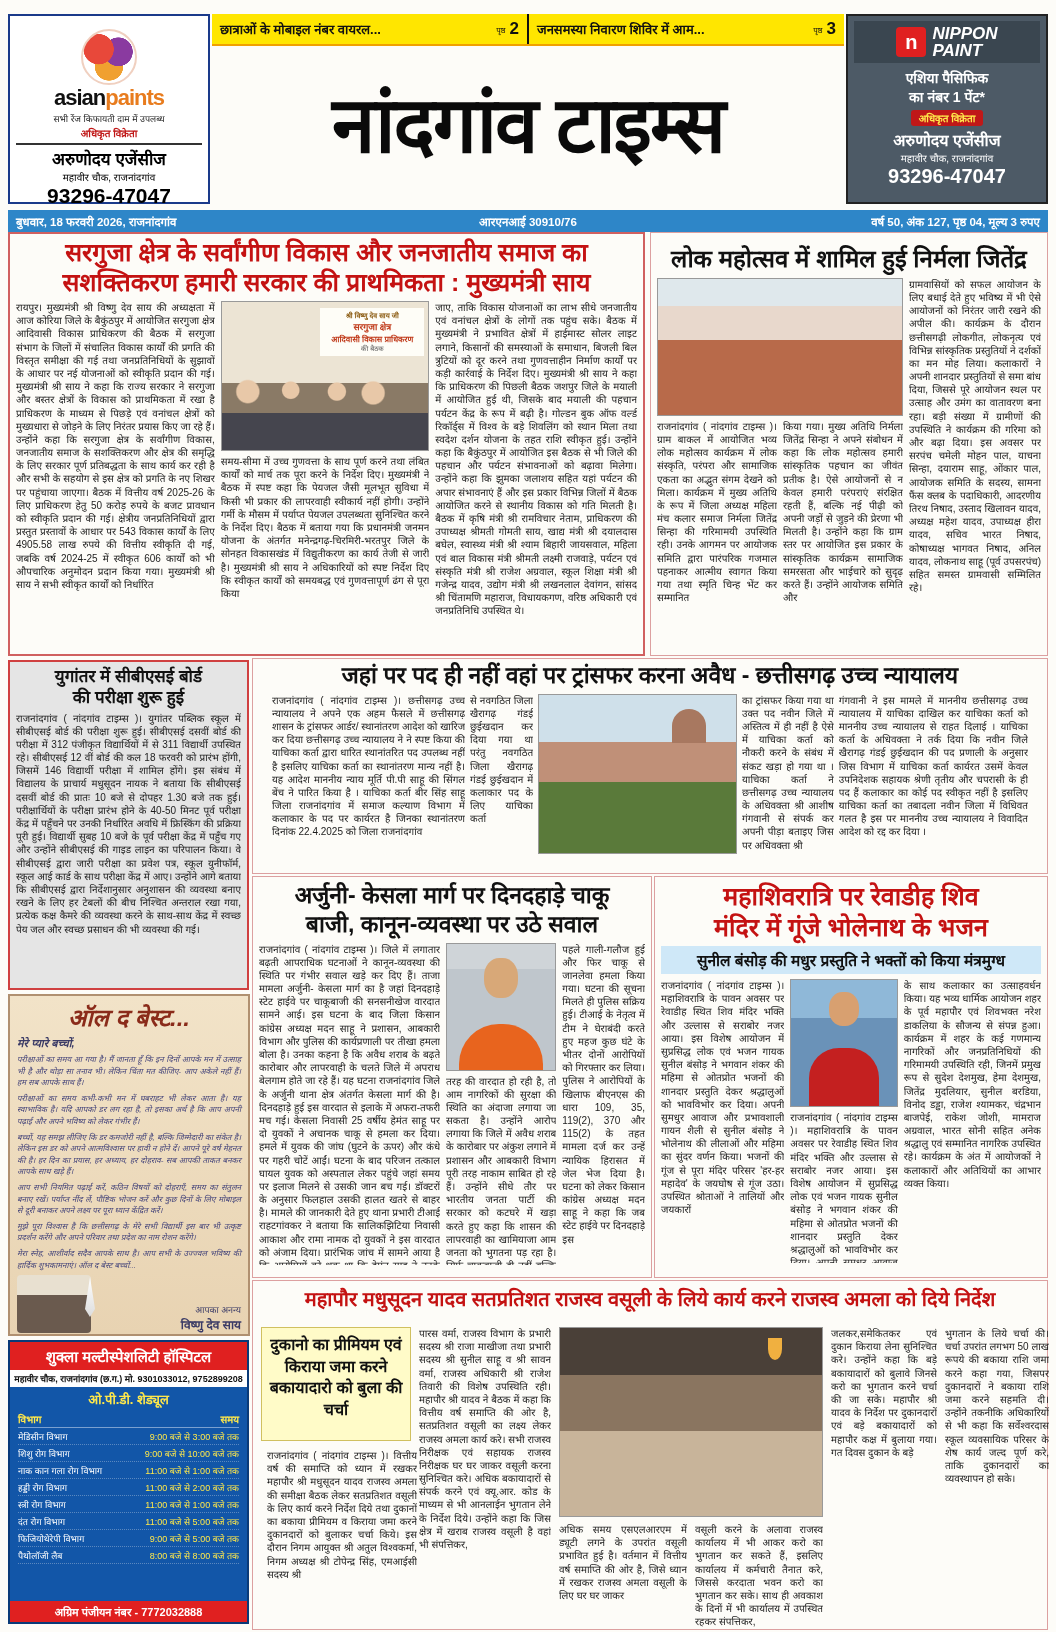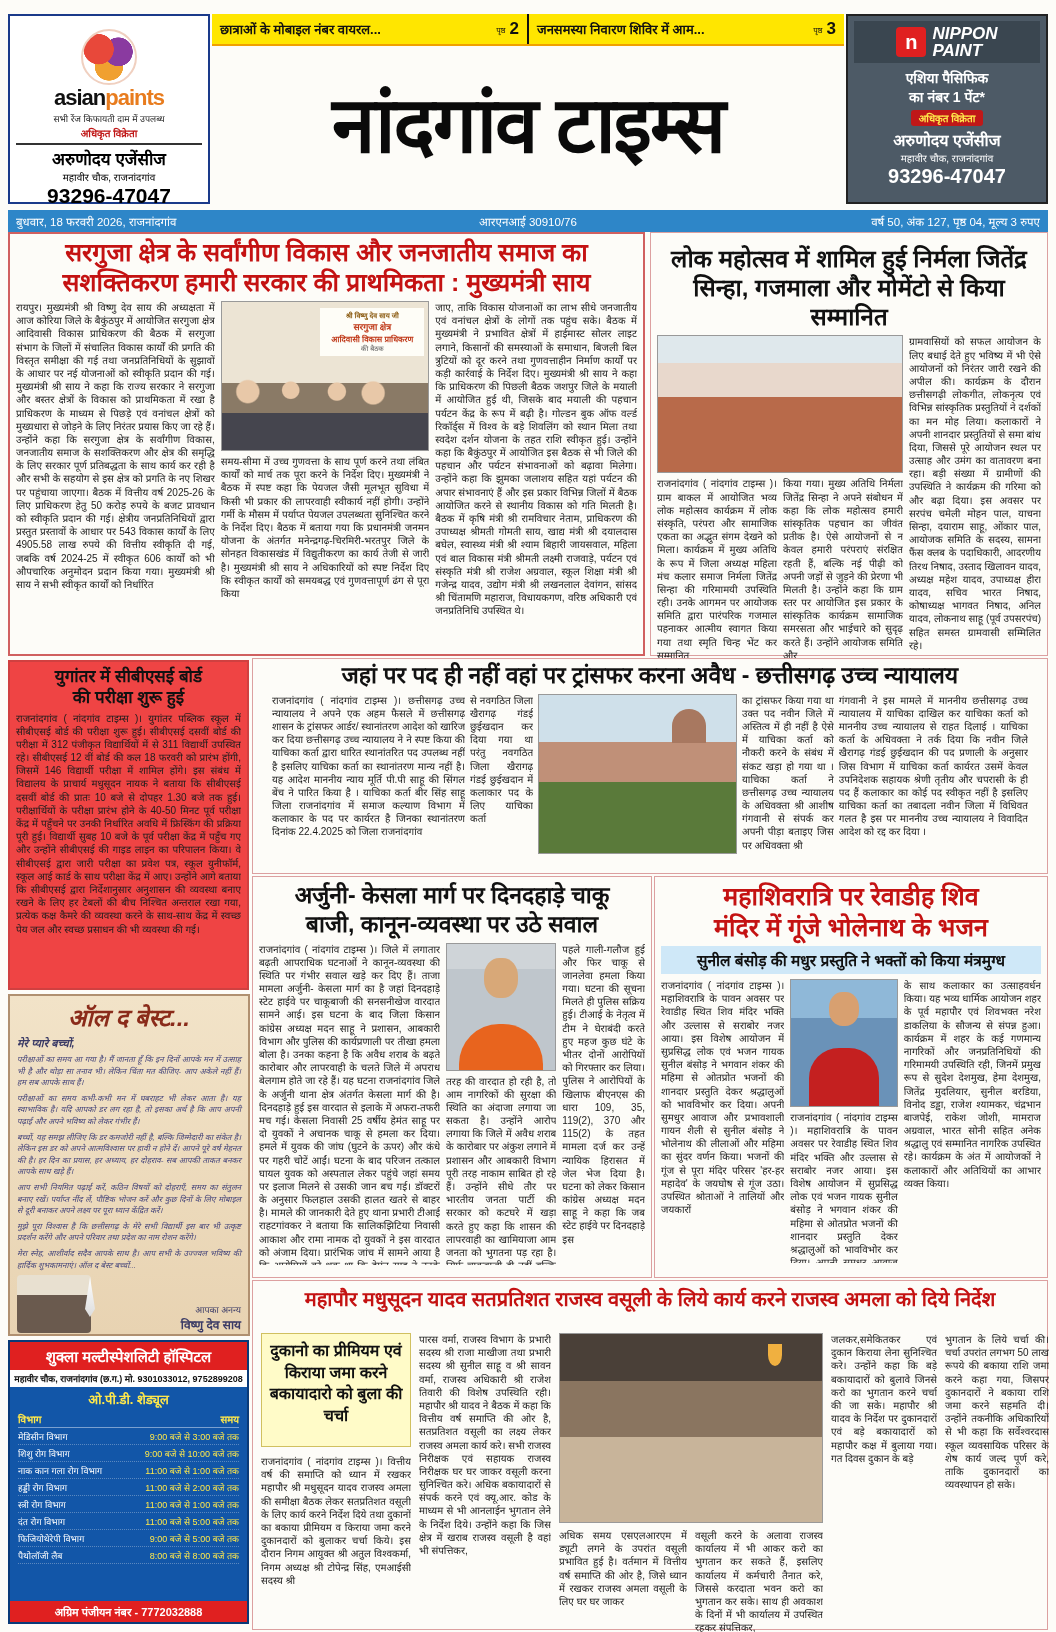--- a/index.html
+++ b/index.html
@@ -36,21 +36,21 @@
   .head-center { position:absolute; left:212px; top:14px; width:632px; height:190px; }
   .teaser { display:flex; height:32px; background:#ffe600; border-bottom:2px solid #f0a000; align-items:center; }
   .teaser-item { flex:1; display:flex; align-items:center; gap:4px; padding:0 8px; height:100%; }
   .teaser-item + .teaser-item { border-left:2px solid #111; }
   .t-text { font-size:13px; font-weight:bold; color:#111; flex:1; }
   .t-pg { font-size:8px; color:#111; }
   .t-num { font-size:17px; font-weight:bold; color:#111; }
   .masthead { height:152px; display:flex; align-items:center; justify-content:center; }
   .masthead-title { font-size:78px; font-weight:bold; color:#0a0a0a; letter-spacing:-2px; white-space:nowrap; }
 
-  .dateline { position:absolute; left:8px; top:210px; width:1040px; height:22px; background:#2e86c8; color:#fff; display:flex; align-items:center; font-size:11.5px; font-weight:normal; }
+  .dateline { position:absolute; left:8px; top:210px; width:1040px; height:22px; background:#2e86c8; color:#fff; display:flex; align-items:center; font-size:11.5px; font-weight:bold; }
   .dl-l { flex:1.2; padding-left:8px; } .dl-c { flex:1; text-align:center; } .dl-r { flex:1.2; text-align:right; padding-right:8px; }
 
   
   .art { position:absolute; background:#fdfcf8; border:1px solid #dca0a0; }
   .col { font-size:10px; line-height:1.32; text-align:justify; color:#1c1c1c; overflow:hidden; }
   .hl-red { color:#c41212; font-weight:bold; text-align:center; }
   .hl-black { color:#111; font-weight:bold; text-align:center; }
 
   
   .lead { left:8px; top:232px; width:637px; height:424px; border:2px solid #d06060; padding:4px 6px; }
@@ -78,21 +78,21 @@
   .lok-body { display:flex; gap:6px; margin-top:4px; height:344px; }
   .lok-left { width:246px; display:flex; flex-direction:column; gap:4px; }
   .ph-crowd { height:138px; border:1px solid #999;
      background:linear-gradient(180deg,#dfe8ec 0 20%, #e8d8cc 20% 45%, #b86a4a 45% 100%),
                 radial-gradient(circle at 20% 55%, #d06a8a 0 8%, transparent 9%); }
   .lok-cols { display:flex; gap:6px; flex:1; }
   .lok-c { width:120px; }
   .lok-c3 { width:140px; }
 
   
-  .cbse { left:8px; top:660px; width:241px; height:330px; background:#ef4444; border:2px solid #d04040; padding:4px 6px; }
+  .cbse { left:8px; top:660px; width:241px; height:330px; background:#e5e5e5; border:2px solid #d04040; padding:4px 6px; }
   .cbse-hl { font-size:17px; line-height:1.25; }
   .cbse-body { margin-top:3px; height:266px; }
 
   
   .atb { left:8px; top:994px; width:242px; height:342px; border:2px solid #b09070; background:linear-gradient(180deg,#f2e3c8,#e8d3b2); padding:4px 7px; }
   .atb-title { font-size:24px; font-weight:bold; font-style:italic; color:#8a2b1a; text-align:center; }
   .atb-sal { font-size:11px; font-weight:bold; color:#3b3b66; font-style:italic; margin-top:2px; }
   .atb-p { font-size:8px; line-height:1.45; color:#44447a; font-style:italic; text-align:justify; margin-top:4px; }
   .atb-bottom { display:flex; align-items:flex-end; gap:6px; margin-top:4px; }
   .ph-cm { width:74px; height:58px; border-radius:4px;
@@ -141,23 +141,23 @@
   .shiv-c1 { width:124px; }
   .shiv-mid { width:108px; display:flex; flex-direction:column; gap:4px; }
   .ph-singer { height:128px; border:1px solid #999; background:linear-gradient(180deg,#8fb8d8 0 30%, #6a92b8 30% 100%); position:relative; }
   .ph-singer .head { position:absolute; left:50%; top:12px; transform:translateX(-50%); width:30px; height:34px; border-radius:45%; background:#d8a070; }
   .ph-singer .scarf { position:absolute; left:50%; bottom:0; transform:translateX(-50%); width:70px; height:58px; border-radius:30px 30px 0 0; background:#c42020; }
   .shiv-c2 { width:138px; }
 
   
   .mayor { left:252px; top:1280px; width:796px; height:350px; padding:4px 6px; }
   .mayor-hl { font-size:20px; white-space:nowrap; overflow:hidden; }
-  .mayor-body { position:relative; margin-top:15px; height:306px; }
+  .mayor-body { position:relative; margin-top:9px; height:306px; }
   .m-box { position:absolute; left:2px; top:6px; width:150px; height:114px; background:#fffbc8; border:1px solid #d0c060; color:#111; font-weight:bold; font-size:16px; line-height:1.35; text-align:center; padding:6px 4px; }
-  .m-c1 { position:absolute; left:2px; top:128px; width:150px; bottom:0; }
+  .m-c1 { position:absolute; left:8px; top:128px; width:150px; bottom:0; }
   .m-c2 { position:absolute; left:160px; top:6px; width:132px; bottom:0; }
   .ph-meet2 { position:absolute; left:300px; top:6px; width:264px; height:190px; border:1px solid #999;
      background:linear-gradient(180deg,#4a4038 0 25%, #8a7560 25% 55%, #c8b49a 55% 100%); position:absolute; }
   .ph-meet2 .lamp { position:absolute; right:40px; top:10px; width:14px; height:22px; border-radius:0 0 50% 50%; background:#f0b040; }
   .m-c3a { position:absolute; left:300px; top:202px; width:128px; bottom:0; }
   .m-c3b { position:absolute; left:436px; top:202px; width:128px; bottom:0; }
   .m-c4 { position:absolute; left:572px; top:6px; width:106px; bottom:0; }
   .m-c5 { position:absolute; left:686px; top:6px; width:104px; bottom:0; }
 </style>
 </head>
@@ -231,21 +231,20 @@
         </div>
         <div class="col" style="flex:1;">समय-सीमा में उच्च गुणवत्ता के साथ पूर्ण करने तथा लंबित कार्यों को मार्च तक पूरा करने के निर्देश दिए। मुख्यमंत्री ने बैठक में स्पष्ट कहा कि पेयजल जैसी मूलभूत सुविधा में किसी भी प्रकार की लापरवाही स्वीकार्य नहीं होगी। उन्होंने गर्मी के मौसम में पर्याप्त पेयजल उपलब्धता सुनिश्चित करने के निर्देश दिए। बैठक में बताया गया कि प्रधानमंत्री जनमन योजना के अंतर्गत मनेन्द्रगढ़-चिरमिरी-भरतपुर जिले के सोनहत विकासखंड में विद्युतीकरण का कार्य तेजी से जारी है। मुख्यमंत्री श्री साय ने अधिकारियों को स्पष्ट निर्देश दिए कि स्वीकृत कार्यों को समयबद्ध एवं गुणवत्तापूर्ण ढंग से पूरा किया</div>
       </div>
       <div class="col lead-c3">जाए, ताकि विकास योजनाओं का लाभ सीधे जनजातीय एवं वनांचल क्षेत्रों के लोगों तक पहुंच सके। बैठक में मुख्यमंत्री ने प्रभावित क्षेत्रों में हाईमास्ट सोलर लाइट लगाने, किसानों की समस्याओं के समाधान, बिजली बिल त्रुटियों को दूर करने तथा गुणवत्ताहीन निर्माण कार्यों पर कड़ी कार्रवाई के निर्देश दिए। मुख्यमंत्री श्री साय ने कहा कि प्राधिकरण की पिछली बैठक जशपुर जिले के मयाली में आयोजित हुई थी, जिसके बाद मयाली की पहचान पर्यटन केंद्र के रूप में बढ़ी है। गोल्डन बुक ऑफ वर्ल्ड रिकॉर्ड्स में विश्व के बड़े शिवलिंग को स्थान मिला तथा स्वदेश दर्शन योजना के तहत राशि स्वीकृत हुई। उन्होंने कहा कि बैकुंठपुर में आयोजित इस बैठक से भी जिले की पहचान और पर्यटन संभावनाओं को बढ़ावा मिलेगा। उन्होंने कहा कि झुमका जलाशय सहित यहां पर्यटन की अपार संभावनाएं हैं और इस प्रकार विभिन्न जिलों में बैठक आयोजित करने से स्थानीय विकास को गति मिलती है। बैठक में कृषि मंत्री श्री रामविचार नेताम, प्राधिकरण की उपाध्यक्ष श्रीमती गोमती साय, खाद्य मंत्री श्री दयालदास बघेल, स्वास्थ्य मंत्री श्री श्याम बिहारी जायसवाल, महिला एवं बाल विकास मंत्री श्रीमती लक्ष्मी राजवाड़े, पर्यटन एवं संस्कृति मंत्री श्री राजेश अग्रवाल, स्कूल शिक्षा मंत्री श्री गजेन्द्र यादव, उद्योग मंत्री श्री लखनलाल देवांगन, सांसद श्री चिंतामणि महाराज, विधायकगण, वरिष्ठ अधिकारी एवं जनप्रतिनिधि उपस्थित थे।</div>
     </div>
   </div>
 
   <div class="art lok">
     <div class="hl-black lok-hl">
       <div>लोक महोत्सव में शामिल हुई  निर्मला जितेंद्र</div>
-      <div>सिन्हा, गजमाला और मोमेंटो से किया सम्मानित</div>
     </div>
     <div class="lok-body">
       <div class="lok-left">
         <div class="ph-crowd"></div>
         <div class="lok-cols">
           <div class="col lok-c">राजनांदगांव ( नांदगांव टाइम्स )। ग्राम बाकल में आयोजित भव्य लोक महोत्सव कार्यक्रम में लोक संस्कृति, परंपरा और सामाजिक एकता का अद्भुत संगम देखने को मिला। कार्यक्रम में मुख्य अतिथि के रूप में जिला अध्यक्ष महिला मंच कलार समाज निर्मला जितेंद्र सिन्हा की गरिमामयी उपस्थिति रही। उनके आगमन पर आयोजक समिति द्वारा पारंपरिक गजमाल पहनाकर आत्मीय स्वागत किया गया तथा स्मृति चिन्ह भेंट कर सम्मानित</div>
           <div class="col lok-c">किया गया। मुख्य अतिथि निर्मला जितेंद्र सिन्हा ने अपने संबोधन में कहा कि लोक महोत्सव हमारी सांस्कृतिक पहचान का जीवंत प्रतीक है। ऐसे आयोजनों से न केवल हमारी परंपराएं संरक्षित रहती हैं, बल्कि नई पीढ़ी को अपनी जड़ों से जुड़ने की प्रेरणा भी मिलती है। उन्होंने कहा कि ग्राम स्तर पर आयोजित इस प्रकार के सांस्कृतिक कार्यक्रम सामाजिक समरसता और भाईचारे को सुदृढ़ करते हैं। उन्होंने आयोजक समिति और</div>
         </div>
       </div>
       <div class="col lok-c3">ग्रामवासियों को सफल आयोजन के लिए बधाई देते हुए भविष्य में भी ऐसे आयोजनों को निरंतर जारी रखने की अपील की। कार्यक्रम के दौरान छत्तीसगढ़ी लोकगीत, लोकनृत्य एवं विभिन्न सांस्कृतिक प्रस्तुतियों ने दर्शकों का मन मोह लिया। कलाकारों ने अपनी शानदार प्रस्तुतियों से समा बांध दिया, जिससे पूरे आयोजन स्थल पर उत्साह और उमंग का वातावरण बना रहा। बड़ी संख्या में ग्रामीणों की उपस्थिति ने कार्यक्रम की गरिमा को और बढ़ा दिया। इस अवसर पर सरपंच चमेली मोहन पाल, याचना सिन्हा, दयाराम साहू, ओंकार पाल, आयोजक समिति के सदस्य, सामना फैंस क्लब के पदाधिकारी, आदरणीय तिरथ निषाद, उस्ताद खिलावन यादव, अध्यक्ष महेश यादव, उपाध्यक्ष हीरा यादव, सचिव भारत निषाद, कोषाध्यक्ष भागवत निषाद, अनिल यादव, लोकनाथ साहू (पूर्व उपसरपंच) सहित समस्त ग्रामवासी सम्मिलित रहे।</div>

